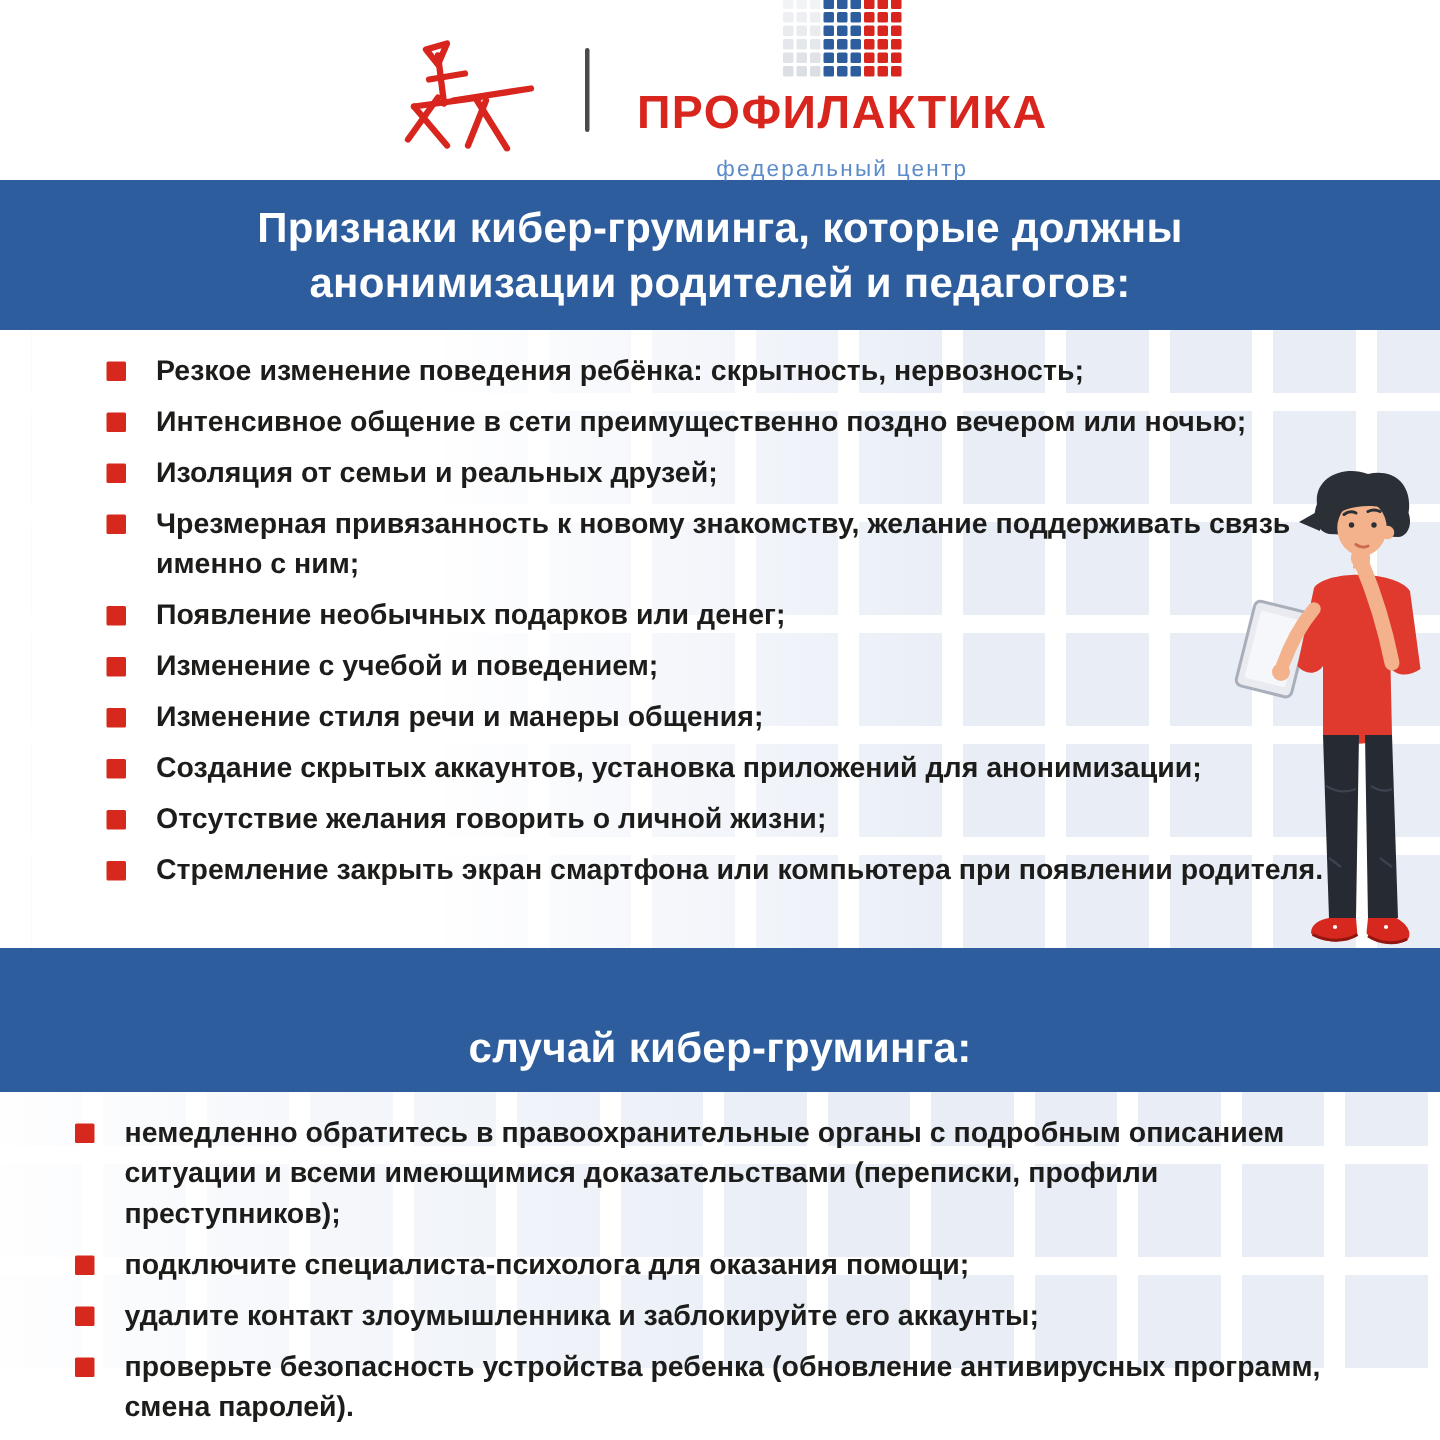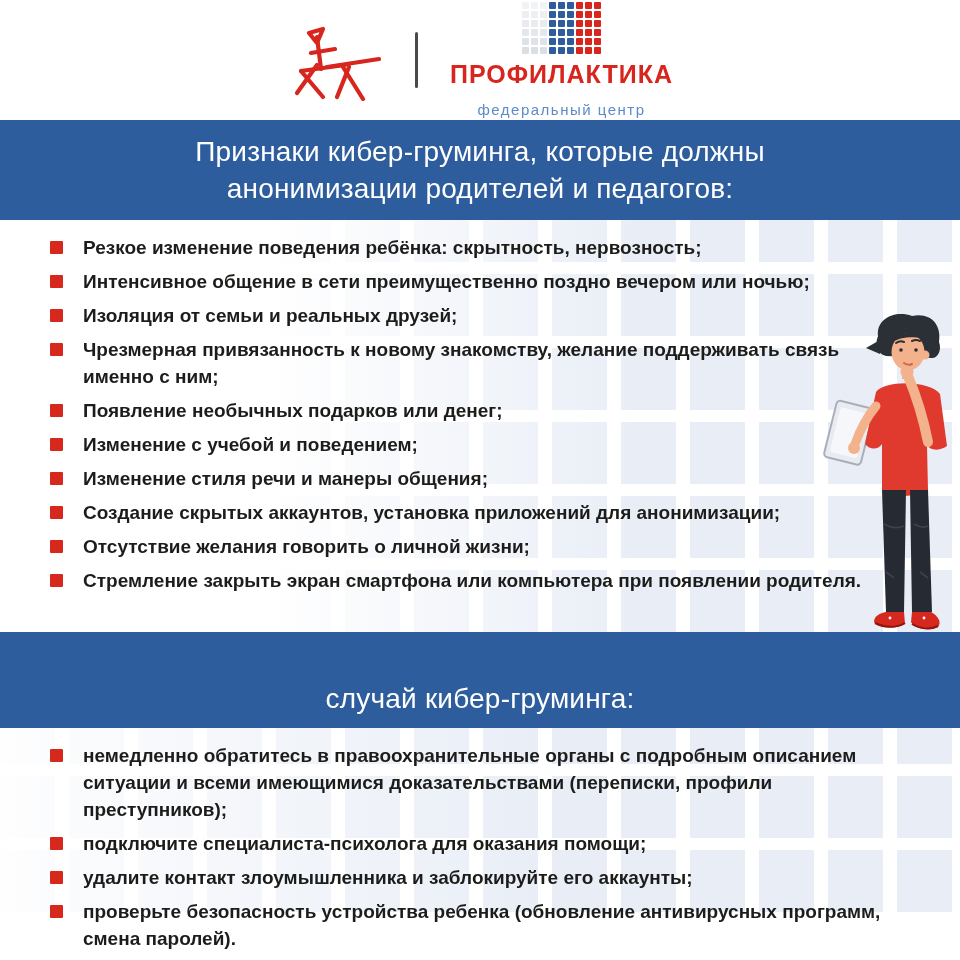--- a/index.html
+++ b/index.html
@@ -15,50 +15,50 @@
     height:120px;display:flex;align-items:center;justify-content:center;
     background:#fff;position:relative;z-index:3;
   }
   .brand-group{display:flex;align-items:center;gap:32px;}
   .chair-logo{width:96px;height:82px;display:block;}
   .header-divider{width:3px;height:56px;background:#4a4a4a;border-radius:2px;}
   .brand-block{display:flex;flex-direction:column;align-items:center;}
   .grid-icon{display:grid;grid-template-columns:repeat(9,7px);grid-auto-rows:7px;gap:2px;margin-bottom:7px;}
   .grid-icon span{display:block;border-radius:1px;}
   .brand-name{
-    font-size:25px;font-weight:bold;color:#d8251d;letter-spacing:1px;line-height:1.1;
+    font-size:31px;font-weight:bold;color:#d8251d;letter-spacing:1px;line-height:1.1;
   }
   .brand-sub{
     font-size:15px;color:#5b8bc9;letter-spacing:1.5px;margin-top:12px;
   }
 
   
   .banner{
     background:#2d5d9d;color:#fff;text-align:center;
     display:flex;flex-direction:column;justify-content:center;
     position:relative;z-index:1;
   }
   .banner1{height:100px;}
   .banner2{height:96px;}
   .banner h1,.banner h2{
-    margin:0;font-size:28px;font-weight:normal;line-height:37px;letter-spacing:.2px;
+    margin:0;font-size:28px;font-weight:bold;line-height:37px;letter-spacing:.2px;
   }
 
   
   .content{
     position:relative;z-index:2;
     background:
       repeating-linear-gradient(90deg, rgba(255,255,255,0) 0 55px, #fff 55px 69px),
       repeating-linear-gradient(0deg, #e8edf6 0 62px, #fff 62px 74px);
   }
   .content::before{
     content:"";position:absolute;inset:0;pointer-events:none;
     background:linear-gradient(90deg,#fff 0%,#fff 28%,rgba(255,255,255,0) 68%);
   }
-  .content1{height:412px;}
+  .content1{height:412px;margin-left:21px;}
   .content2{height:184px;}
   .content2::before{
     background:linear-gradient(90deg,rgba(255,255,255,.95) 0%,rgba(255,255,255,.45) 30%,rgba(255,255,255,0) 60%);
   }
 
   ul.bullet-list{
     position:relative;z-index:2;list-style:none;margin:0;
     padding:14px 64px 0 50px;
   }
   ul.bullet-list li{

